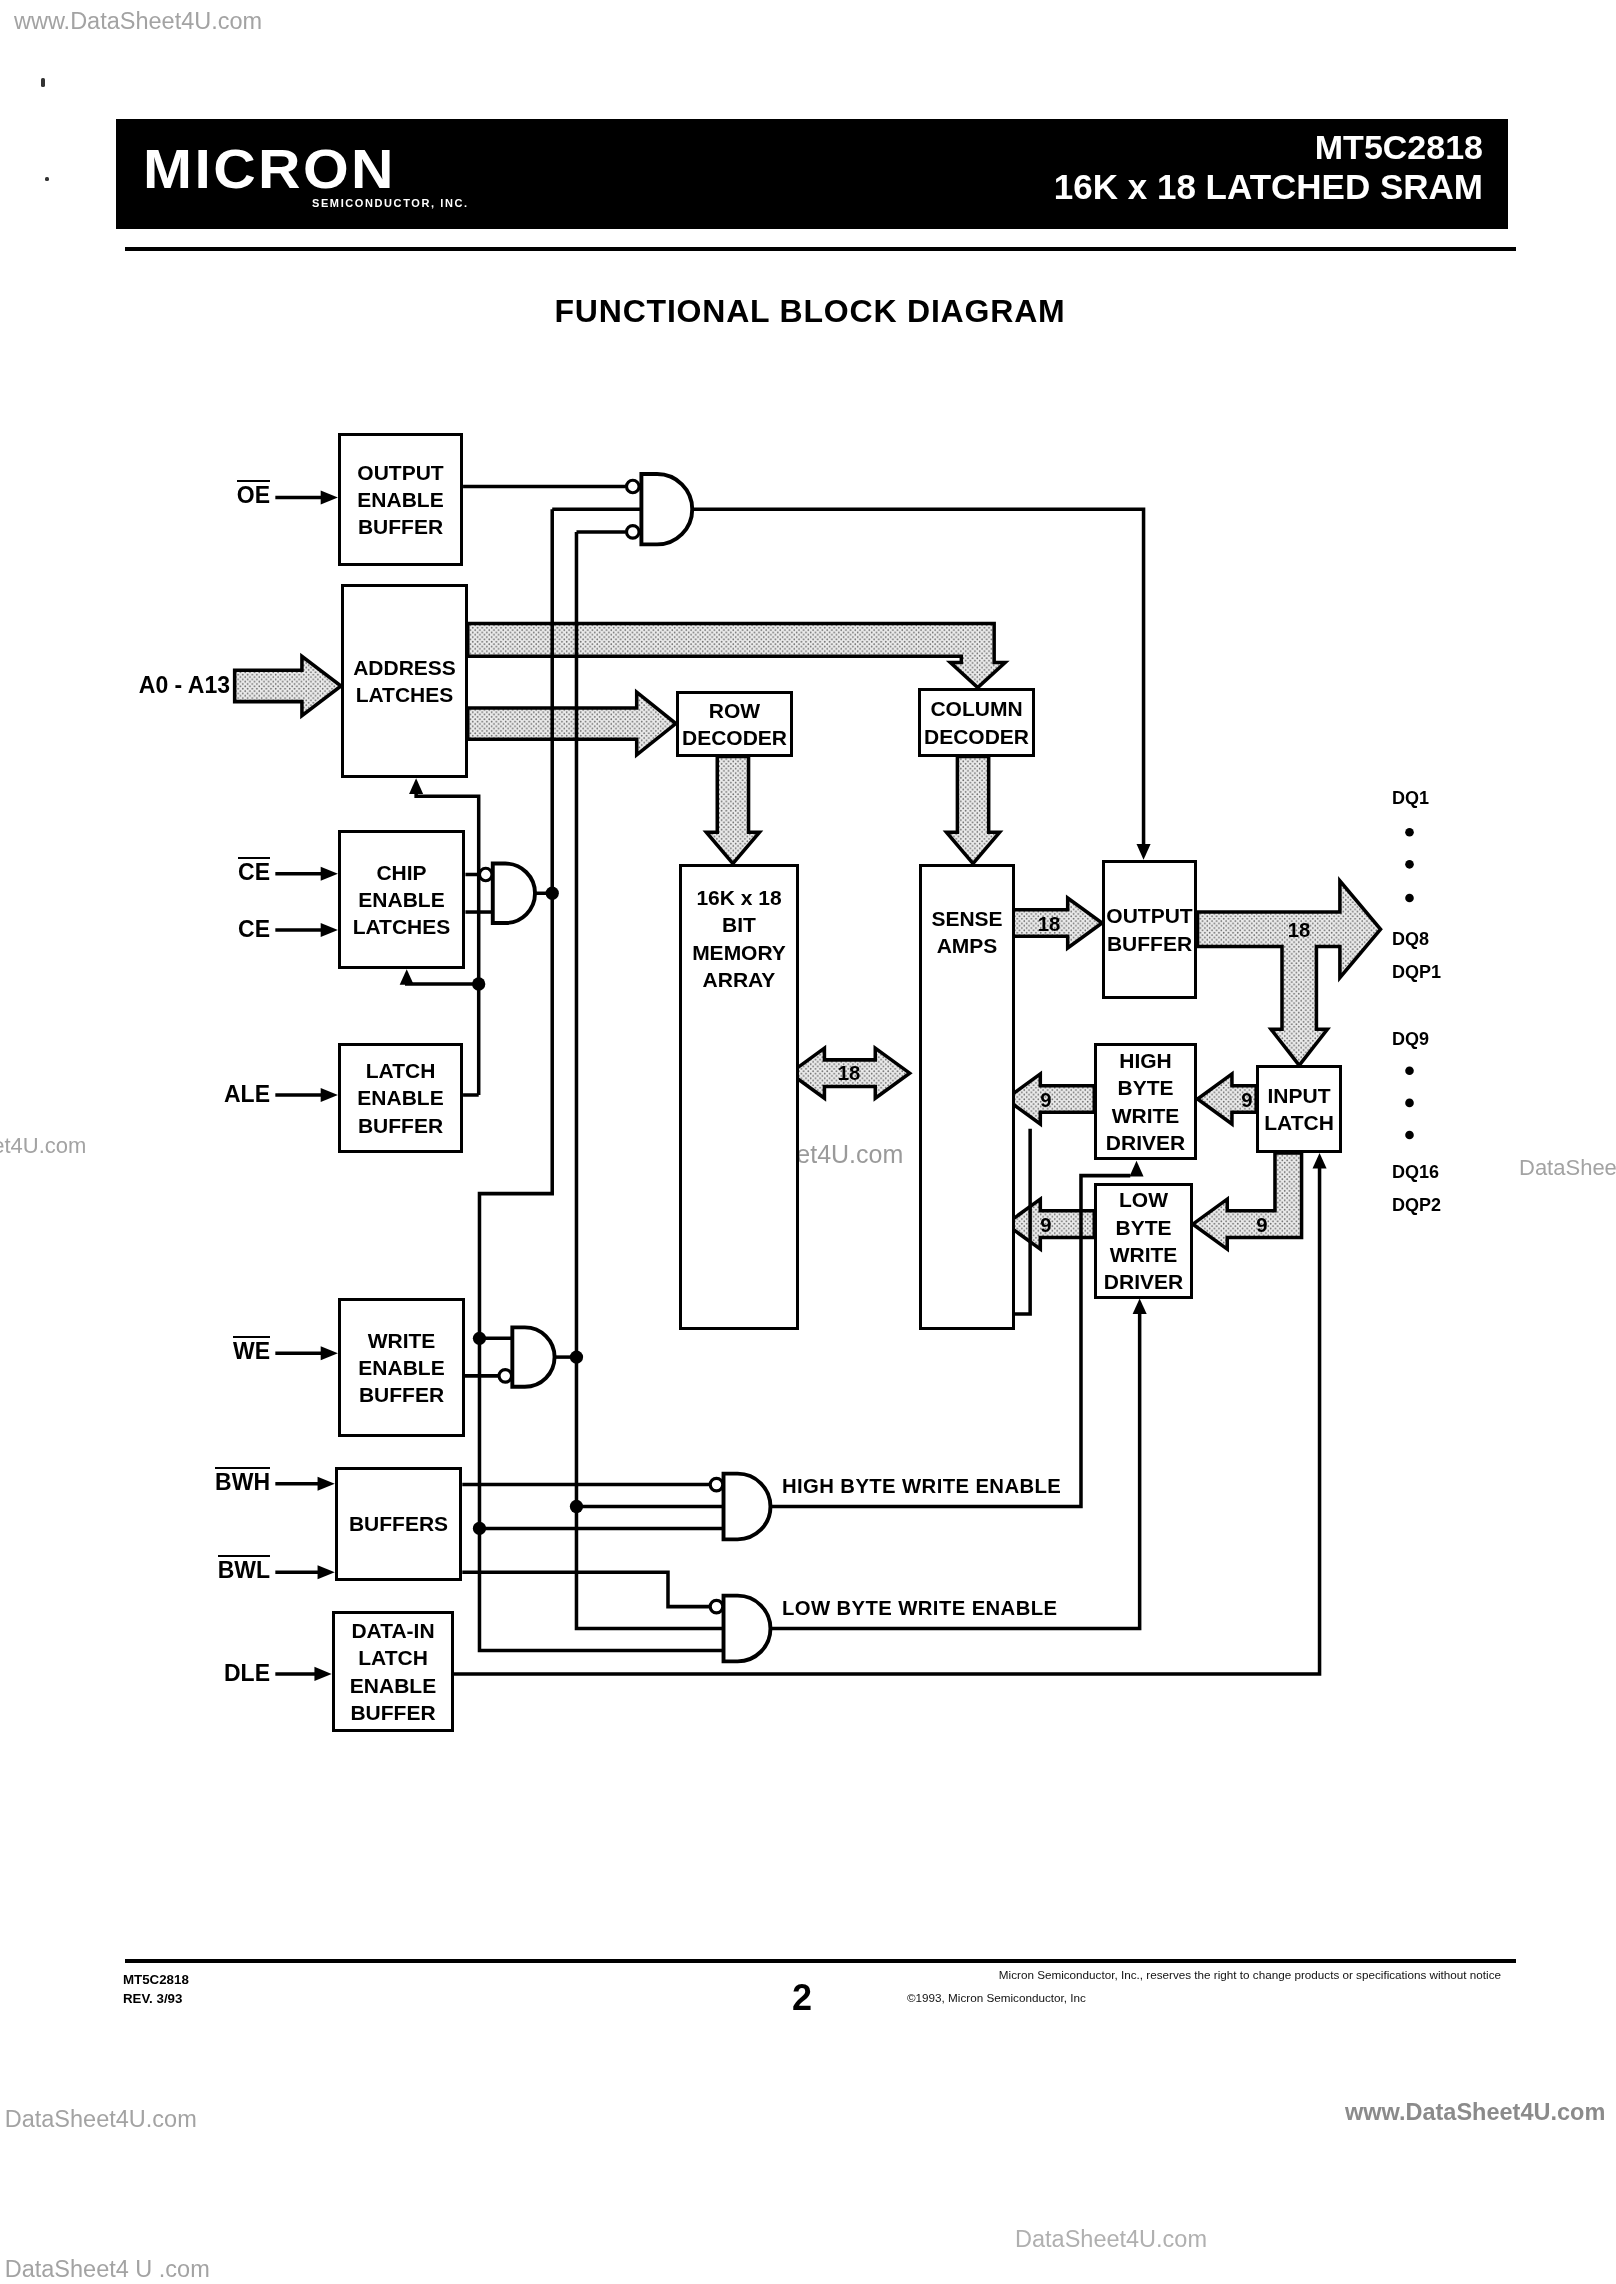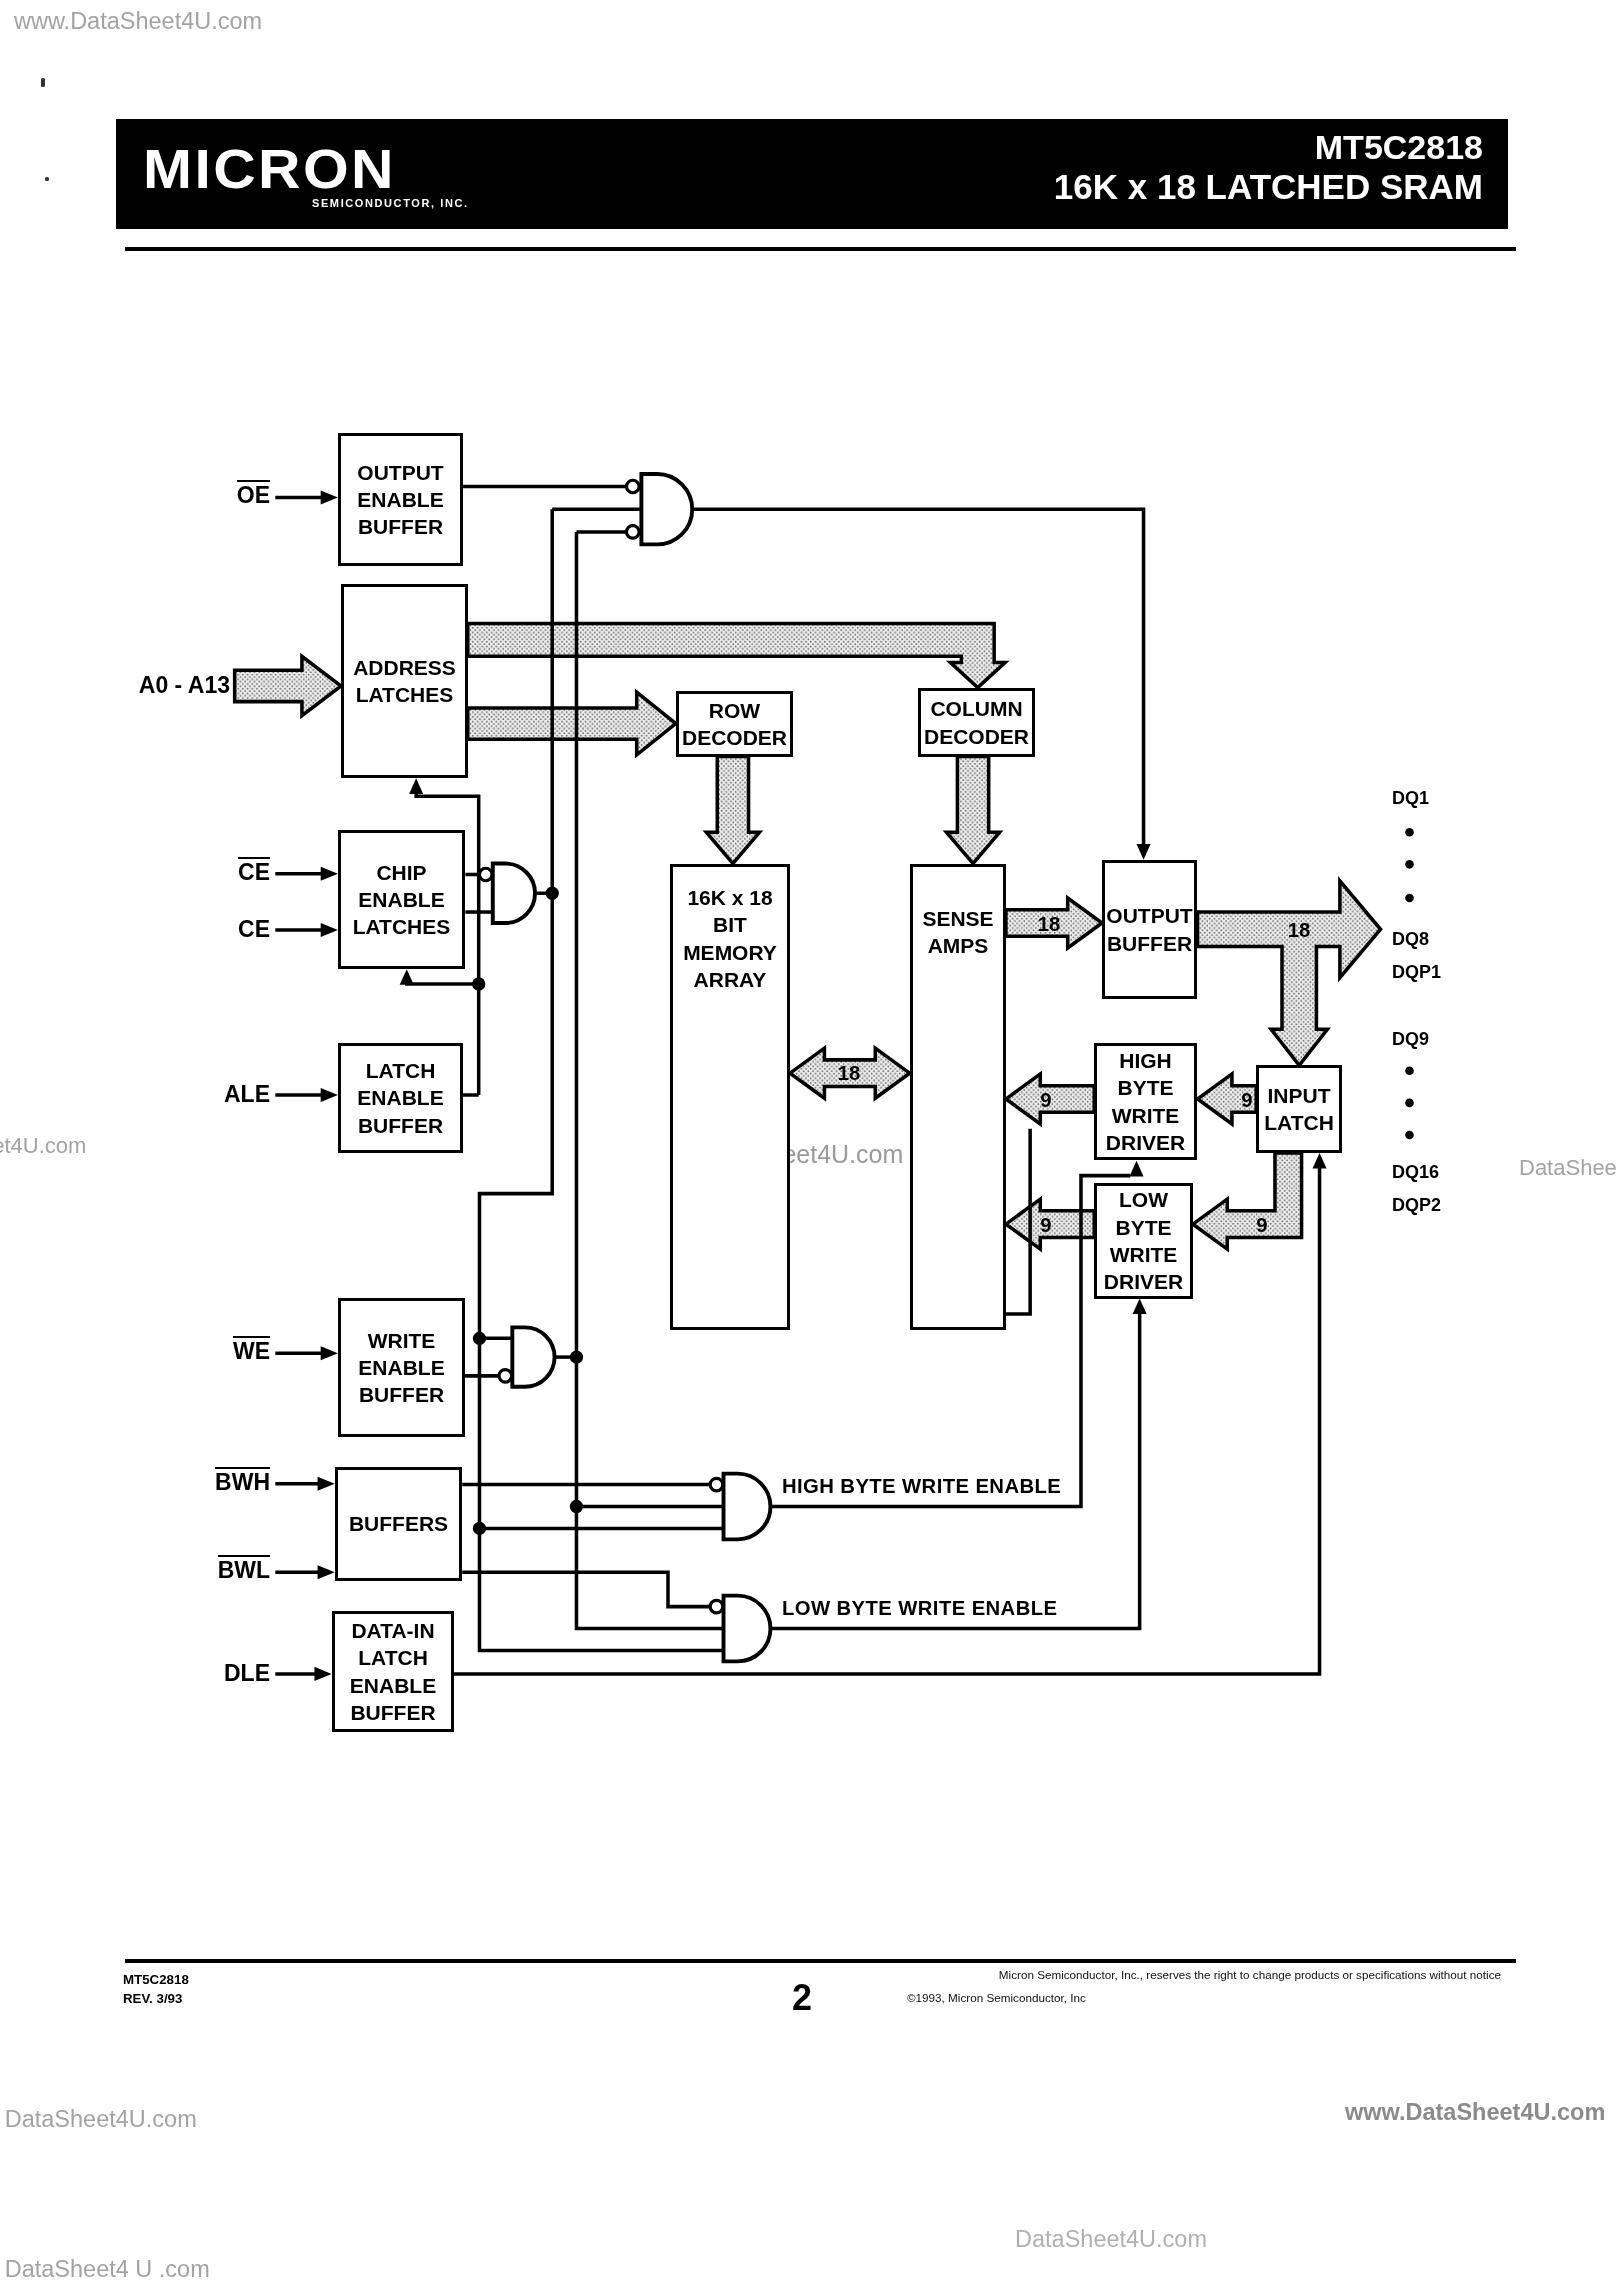--- a/index.html
+++ b/index.html
@@ -11,21 +11,21 @@
         letter-spacing:2.3px;transform:scaleX(1.05);transform-origin:left;}
   .logo-sub{position:absolute;left:196px;top:78px;color:#fff;font-size:11px;letter-spacing:1.6px;font-weight:bold;}
   .hdr-part{position:absolute;right:25px;top:9.4px;color:#fff;font-weight:bold;font-size:34px;text-align:right;}
   .hdr-prod{position:absolute;right:25px;top:48px;color:#fff;font-weight:bold;font-size:35px;text-align:right;}
   .rule{position:absolute;left:125px;width:1391px;height:3.9px;background:#000;}
   .title{position:absolute;left:501px;top:293px;width:618px;text-align:center;
          font-weight:bold;font-size:32px;letter-spacing:0.8px;}
   .blk{position:absolute;border:3.9px solid #000;background:#fff;box-sizing:border-box;
        display:flex;align-items:center;justify-content:center;text-align:center;
        font-weight:bold;font-size:21px;line-height:1.3;white-space:pre-line;}
-  .blk.toplab{align-items:flex-start;}
+  .blk.toplab{align-items:flex-start;margin-left:9px;}
   .sig{position:absolute;font-weight:bold;font-size:23px;text-align:right;}
   .ovl{border-top:2.3px solid #000;padding-top:1.6px;line-height:1;display:inline-block;}
   .dq{position:absolute;font-weight:bold;font-size:18px;}
   .busnum{position:absolute;transform:translate(-50%,-50%);font-weight:bold;font-size:20.3px;}
   .netlab{position:absolute;font-weight:bold;font-size:20.3px;letter-spacing:0.4px;}
   .ftr{position:absolute;font-size:13.3px;font-weight:bold;line-height:1.45;}
   .ftr-small{position:absolute;font-size:11.7px;color:#111;}
   .pagenum{position:absolute;font-size:36px;font-weight:bold;}
   svg{position:absolute;left:0;top:0;}
   .speck{position:absolute;background:#333;border-radius:1.6px;}
@@ -48,20 +48,21 @@
   <div class="speck" style="left:45px;top:177px;width:3.9px;height:3.9px;"></div>
 
   <div class="hdr-bar">
     <div class="logo">MICRON</div>
     <div class="logo-sub">SEMICONDUCTOR, INC.</div>
     <div class="hdr-part">MT5C2818</div>
     <div class="hdr-prod">16K x 18 LATCHED SRAM</div>
   </div>
   <div class="rule" style="top:247px;"></div>
 
+  <div class="title">FUNCTIONAL BLOCK DIAGRAM</div>
 
   <svg width="1616" height="2284" viewBox="0 0 2066 2920">
     <defs>
       <pattern id="stip" width="6" height="6" patternUnits="userSpaceOnUse">
         <rect width="6" height="6" fill="#ececec"></rect>
         <circle cx="1.5" cy="1.5" r="1.1" fill="#6a6a6a"></circle>
         <circle cx="4.5" cy="4.5" r="1.1" fill="#6a6a6a"></circle>
       </pattern>
     </defs>
 

